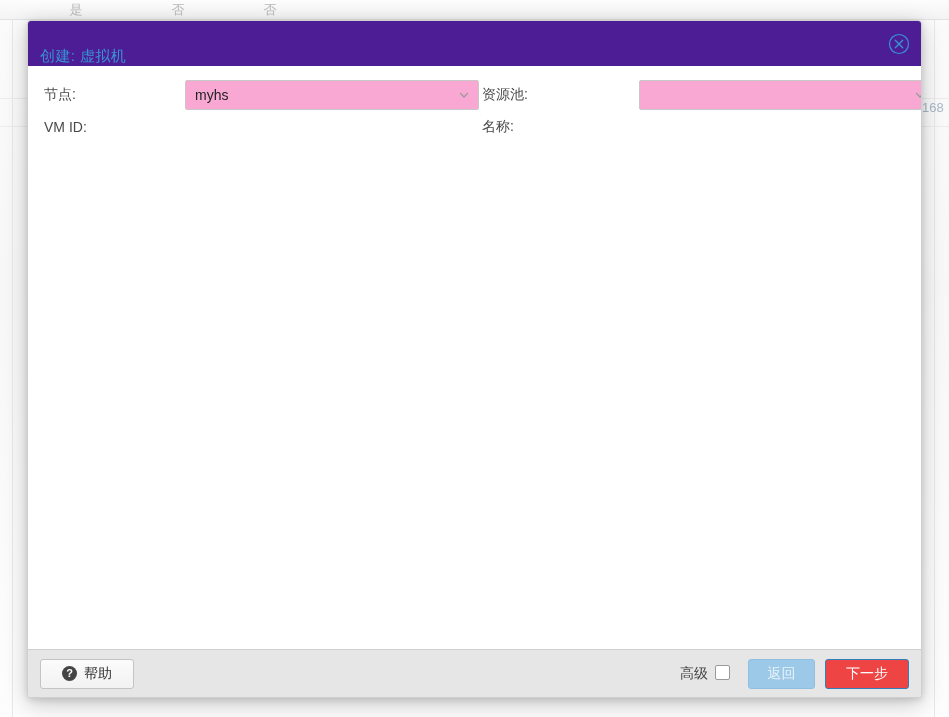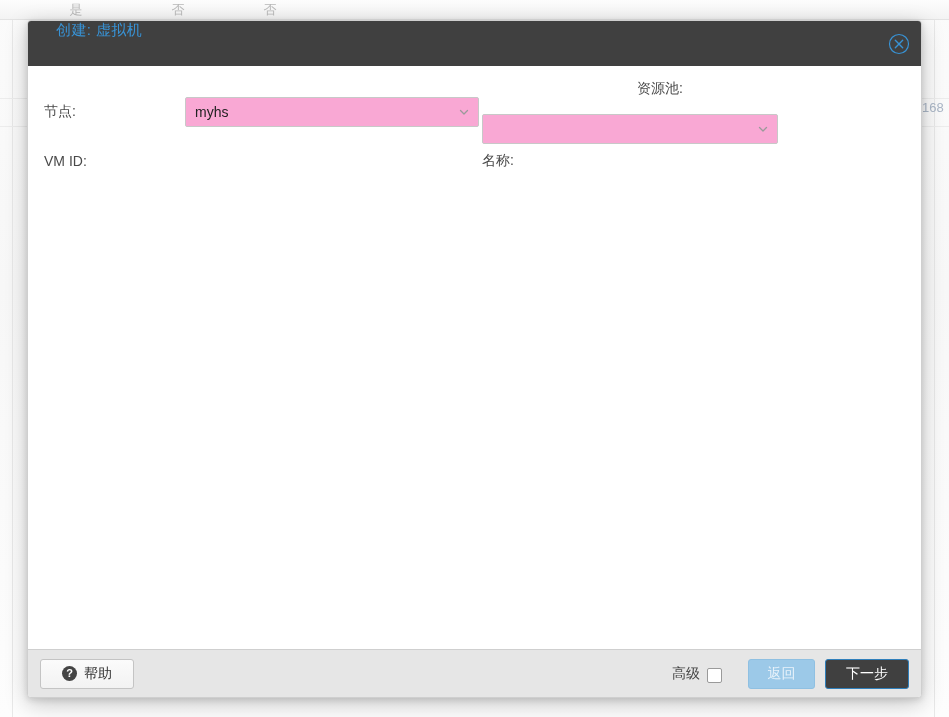--- a/index.html
+++ b/index.html
@@ -65,24 +65,24 @@
     display: flex;
     flex-direction: column;
     overflow: hidden;
   }
 
   
   #dlg-header {
     position: relative;
     height: 45px;
     flex: 0 0 45px;
-    background: #404040;
-    display: flex;
-    align-items: flex-start;
-    padding: 0 12px 0 28px;
+    background: #4c1d95;
+    display: flex;
+    align-items: flex-end;
+    padding: 0 12px 0 12px;
   }
   #dlg-title {
     font-size: 15px;
     color: #3892d4;
     letter-spacing: .4px;
     user-select: none;
   }
   #close-btn {
     position: absolute;
     right: 11px; top: 50%;
@@ -159,21 +159,21 @@
   }
   .ctrl .val { white-space: nowrap; overflow: hidden; }
   .ctrl .arrow {
     position: absolute;
     right: 8px; top: 50%;
     transform: translateY(-50%);
     display: flex; align-items: center; justify-content: center;
     pointer-events: none;
   }
   .right-col { display: flex; justify-content: flex-start; padding-left: 0px; }
-  .right-block { display: flex; align-items: flex-end; gap: 16px; flex-direction: column; }
+  .right-block { display: flex; align-items: center; gap: 16px; }
   .right-label {
     font-size: 14px; color: #4a4a4a; white-space: nowrap;
     width: 141px;
   }
   .ctrl.wide { width: 296px; }
 
   
   #dlg-footer {
     flex: 0 0 48px;
     height: 48px;
@@ -198,41 +198,41 @@
   #help-btn {
     background: linear-gradient(180deg,#fbfbfb,#f2f2f2);
     border: 1px solid #c4c4c4;
     color: #333333;
     gap: 7px;
     width: 94px;
     padding: 0;
   }
   #footer-spacer { flex: 1 1 auto; }
   #adv-wrap {
-    display: flex; align-items: flex-end; gap: 7px;
-    margin-right: 26px;
+    display: flex; align-items: flex-start; gap: 7px;
+    margin-right: 18px;
   }
   #adv-label { font-size: 14px; color: #444444; user-select: none; }
   #adv-checkbox {
     width: 15px; height: 15px;
     background: #ffffff;
     border: 1px solid #9a9a9a;
     border-radius: 2px;
     cursor: pointer;
   }
   #back-btn {
     background: #9cc9e8;
     color: #e8f2fa;
     border: 1px solid #8fc0e2;
     width: 67px;
     margin-right: 10px;
     cursor: default;
   }
   #next-btn {
-    background: #404040;
+    background: #ef4444;
     color: #ffffff;
     border: 1px solid #2f7fbb;
     width: 84px;
   }
   .help-icon-circle {
     width: 15px; height: 15px;
     border-radius: 50%;
     background: #444444;
     color: #ffffff;
     font-size: 11px;

